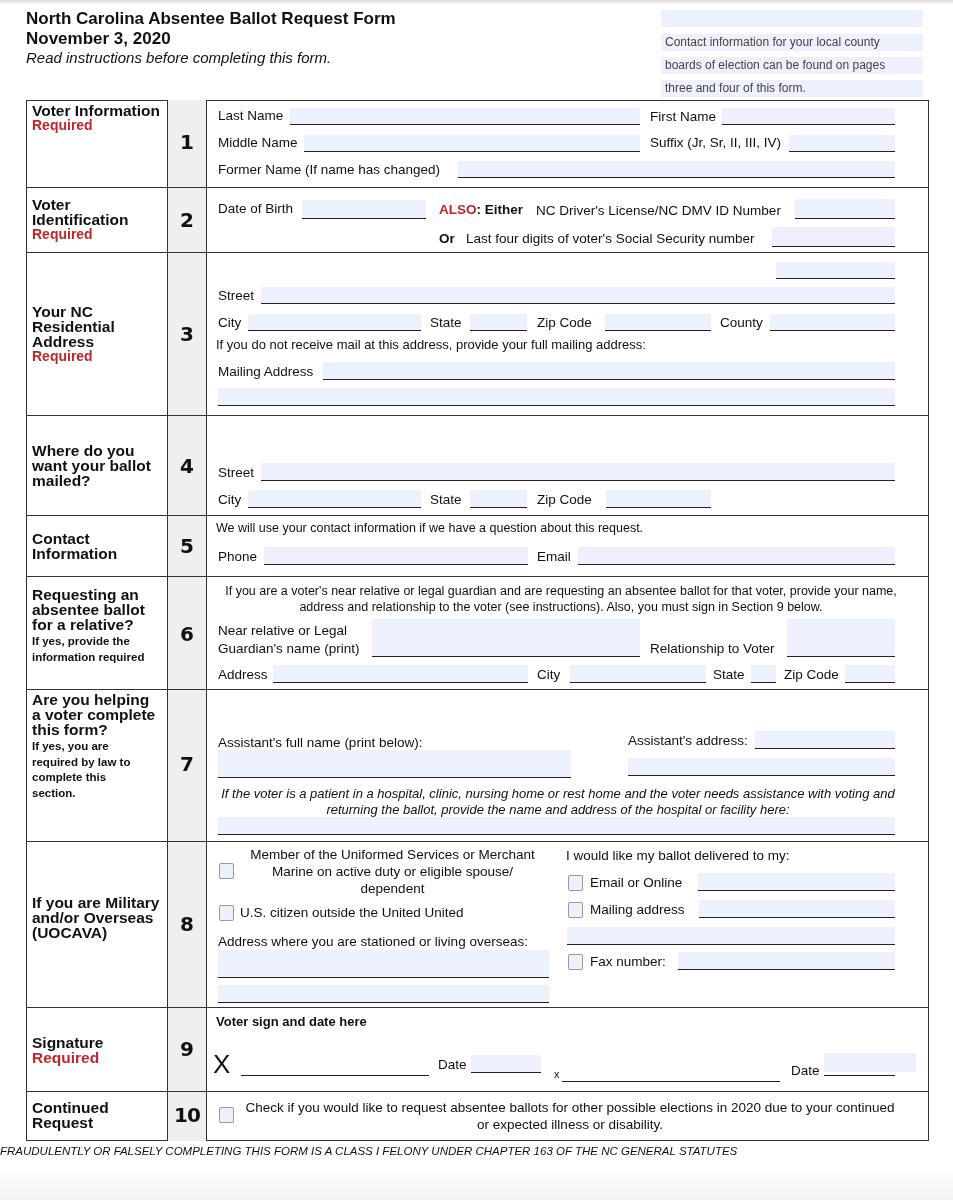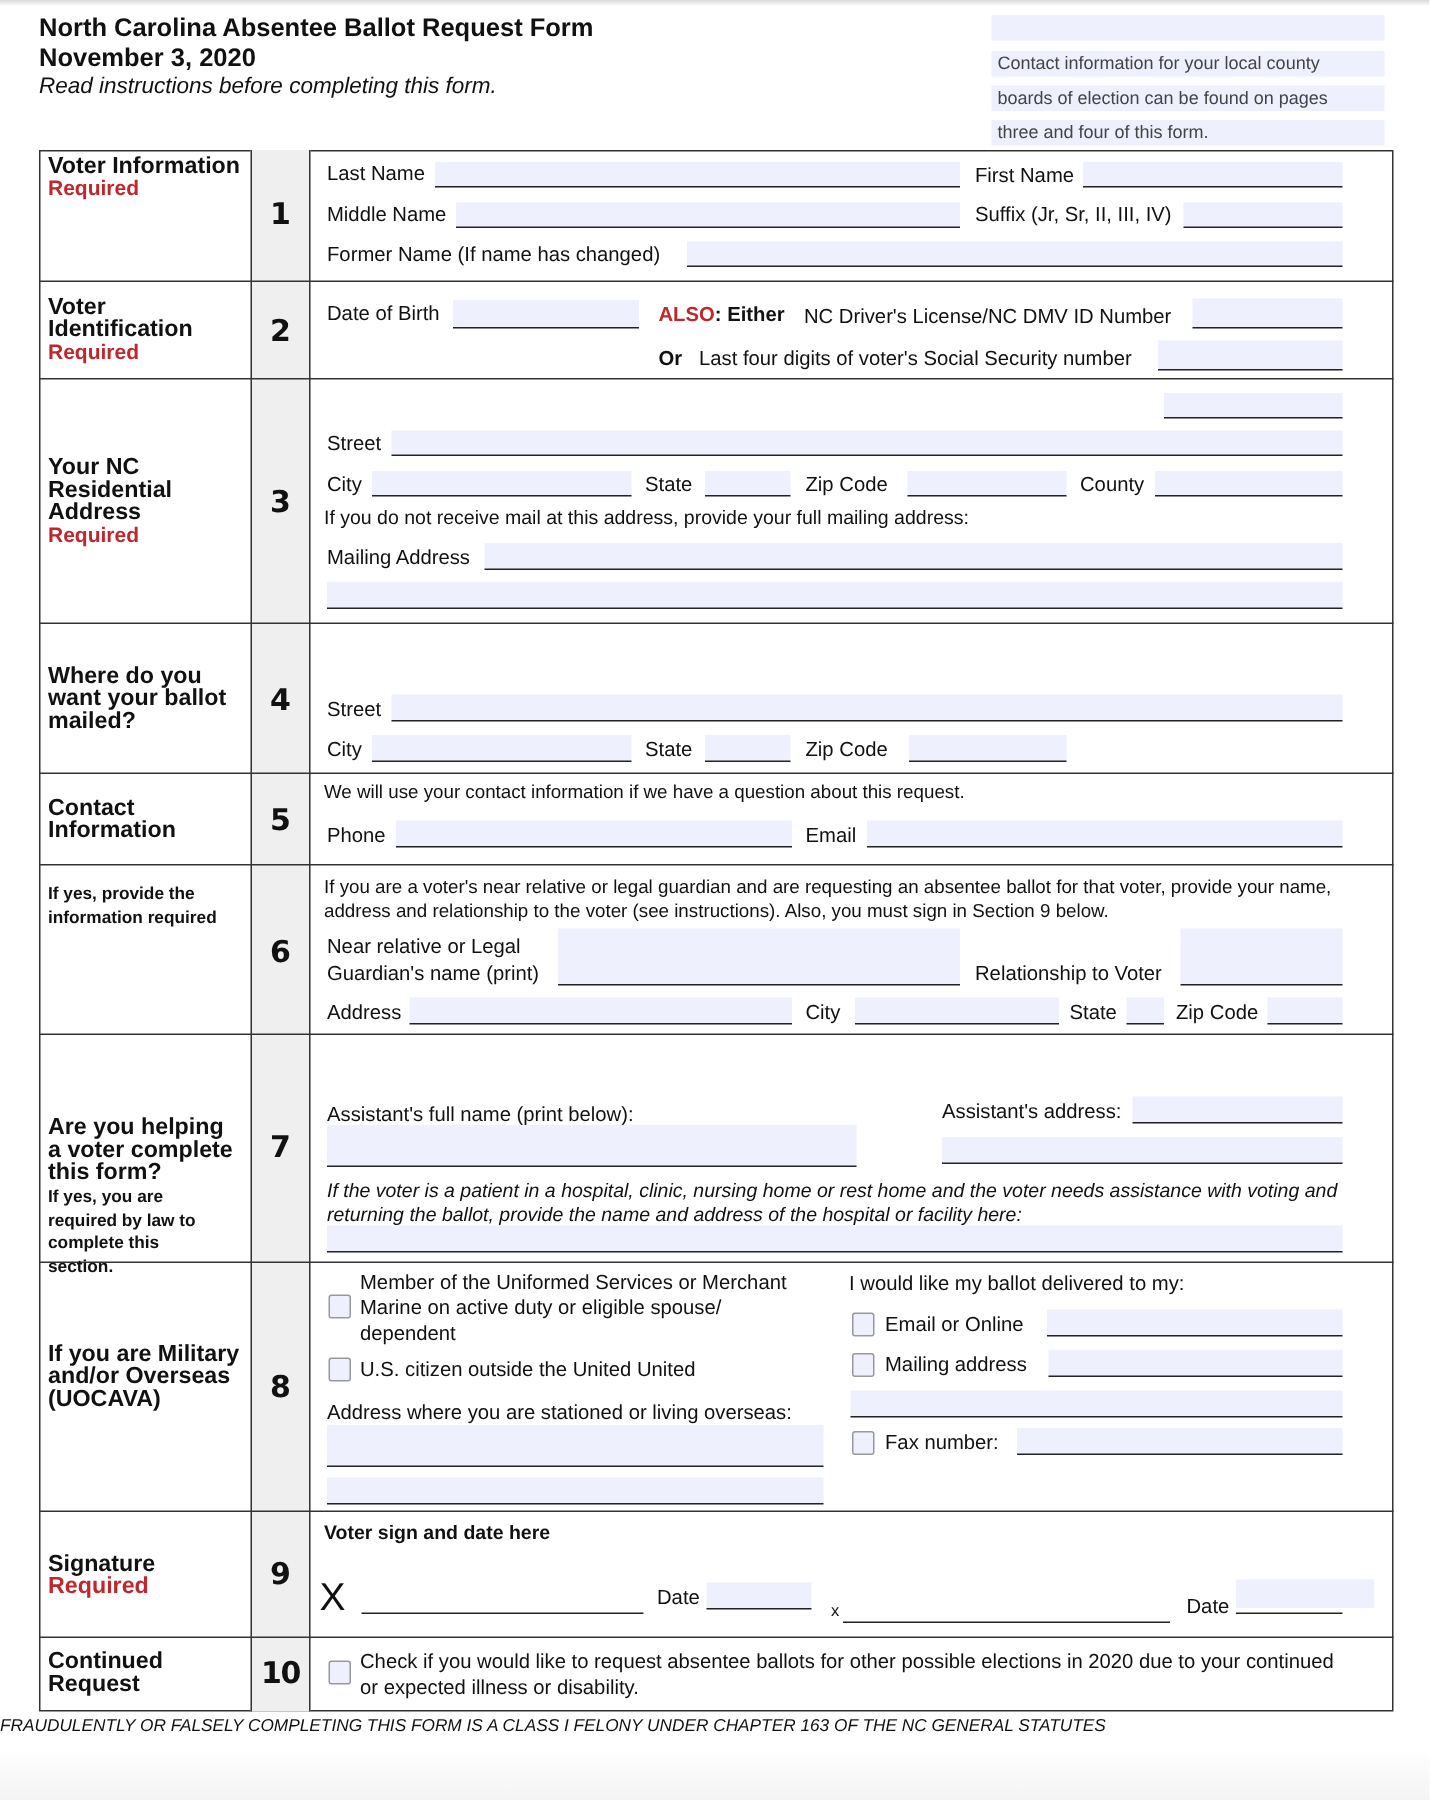--- a/index.html
+++ b/index.html
@@ -11,21 +11,21 @@
     .title { font-weight: bold; font-size: 17px; left: 26px; line-height: 20px; }
     .subtitle-i { font-style: italic; font-size: 15px; left: 26px; top: 49px; }
     .hint-box { position: absolute; left: 661px; width: 262px; height: 17px; background: #eef0fd; font-size: 12px; color: #444; padding-left: 4px; line-height: 17px; }
     .frame { position: absolute; left: 26px; top: 100px; width: 903px; height: 1041px; border: 1.5px solid #333; }
     .hline { position: absolute; left: 26px; width: 903px; height: 0; border-top: 1.5px solid #333; }
     .numcol { position: absolute; left: 167px; top: 100px; width: 40px; height: 1041px; background: #efefef; border-left: 1.5px solid #333; border-right: 1.5px solid #333; }
     .secnum { position: absolute; left: 167px; width: 40px; text-align: center; font-weight: bold; font-size: 20px; font-family: "DejaVu Sans", sans-serif; }
     .sectitle { position: absolute; left: 32px; font-weight: bold; font-size: 15.5px; line-height: 15px; width: 132px; }
     .sectitle .req { color: #c0272d; display: block; font-size: 14px; }
     .sectitle .sub { display: block; font-size: 11.5px; line-height: 15.5px; margin-top: 2px; }
-    .lbl { position: absolute; font-size: 13.5px; white-space: nowrap; }
+    .lbl { position: absolute; font-size: 13.5px; white-space: nowrap; text-align: center; }
     .small { font-size: 12.5px; line-height: 16px; white-space: normal; }
     .fld { position: absolute; background: #eef0fd; border-bottom: 1px solid #222; }
     .fld-nob { position: absolute; background: #eef0fd; }
     .cb { position: absolute; width: 15px; height: 16px; background: #eef0fd; border: 1px solid #999; border-radius: 2px; }
     .red { color: #c0272d; font-weight: bold; }
     .b { font-weight: bold; }
     .it { font-style: italic; }
     .footer { position: absolute; left: 0; width: 953px; top: 1145px; text-align: left; font-size: 11.5px; font-style: italic; }
   </style>
 </head>
@@ -119,39 +119,40 @@
 
   <div class="sectitle" style="top:531px">Contact Information</div>
   <div class="secnum" style="top:534px">5</div>
   <div class="lbl" style="left:216px;top:521px;font-size:12.5px">We will use your contact information if we have a question about this request.</div>
   <div class="lbl" style="left:218px;top:549px">Phone</div>
   <div class="fld" style="left:264px;top:547px;width:264px;height:18px"></div>
   <div class="lbl" style="left:537px;top:549px">Email</div>
   <div class="fld" style="left:578px;top:547px;width:317px;height:18px"></div>
 
   <div class="sectitle" style="top:587px">
+    <span style="display:block;width:125px">Requesting an absentee ballot for a relative?</span>
     <span class="sub" style="width:115px">If yes, provide the information required</span>
   </div>
   <div class="secnum" style="top:622px">6</div>
   <div class="lbl small" style="left:216px;top:583px;width:690px">If you are a voter's near relative or legal guardian and are requesting an absentee ballot for that voter, provide your name, address and relationship to the voter (see instructions). Also, you must sign in Section 9 below.</div>
   <div class="lbl" style="left:218px;top:623px">Near relative or Legal</div>
   <div class="lbl" style="left:218px;top:641px">Guardian's name (print)</div>
   <div class="fld" style="left:372px;top:619px;width:268px;height:38px"></div>
   <div class="lbl" style="left:650px;top:641px">Relationship to Voter</div>
   <div class="fld" style="left:787px;top:619px;width:108px;height:38px"></div>
   <div class="lbl" style="left:218px;top:667px">Address</div>
   <div class="fld" style="left:273px;top:665px;width:255px;height:18px"></div>
   <div class="lbl" style="left:537px;top:667px">City</div>
   <div class="fld" style="left:570px;top:665px;width:136px;height:18px"></div>
   <div class="lbl" style="left:713px;top:667px">State</div>
   <div class="fld" style="left:751px;top:665px;width:25px;height:18px"></div>
   <div class="lbl" style="left:784px;top:667px">Zip Code</div>
   <div class="fld" style="left:845px;top:665px;width:50px;height:18px"></div>
 
-  <div class="sectitle" style="top:744px">
+  <div class="sectitle" style="top:692px">
     <span style="display:block;width:125px">Are you helping a voter complete this form?</span>
     <span class="sub" style="width:120px">If yes, you are required by law to complete this section.</span>
   </div>
   <div class="secnum" style="top:752px">7</div>
   <div class="lbl" style="left:218px;top:735px">Assistant's full name (print below):</div>
   <div class="fld" style="left:218px;top:750px;width:353px;height:28px"></div>
   <div class="lbl" style="left:628px;top:733px">Assistant's address:</div>
   <div class="fld" style="left:755px;top:731px;width:140px;height:18px"></div>
   <div class="fld" style="left:628px;top:758px;width:267px;height:18px"></div>
   <div class="lbl small it" style="left:218px;top:786px;width:680px;font-size:13px">If the voter is a patient in a hospital, clinic, nursing home or rest home and the voter needs assistance with voting and returning the ballot, provide the name and address of the hospital or facility here:</div>

